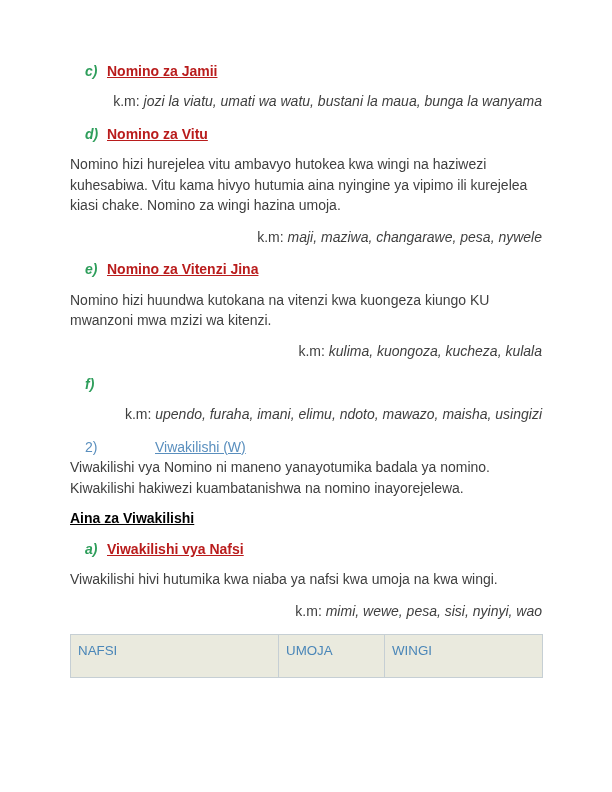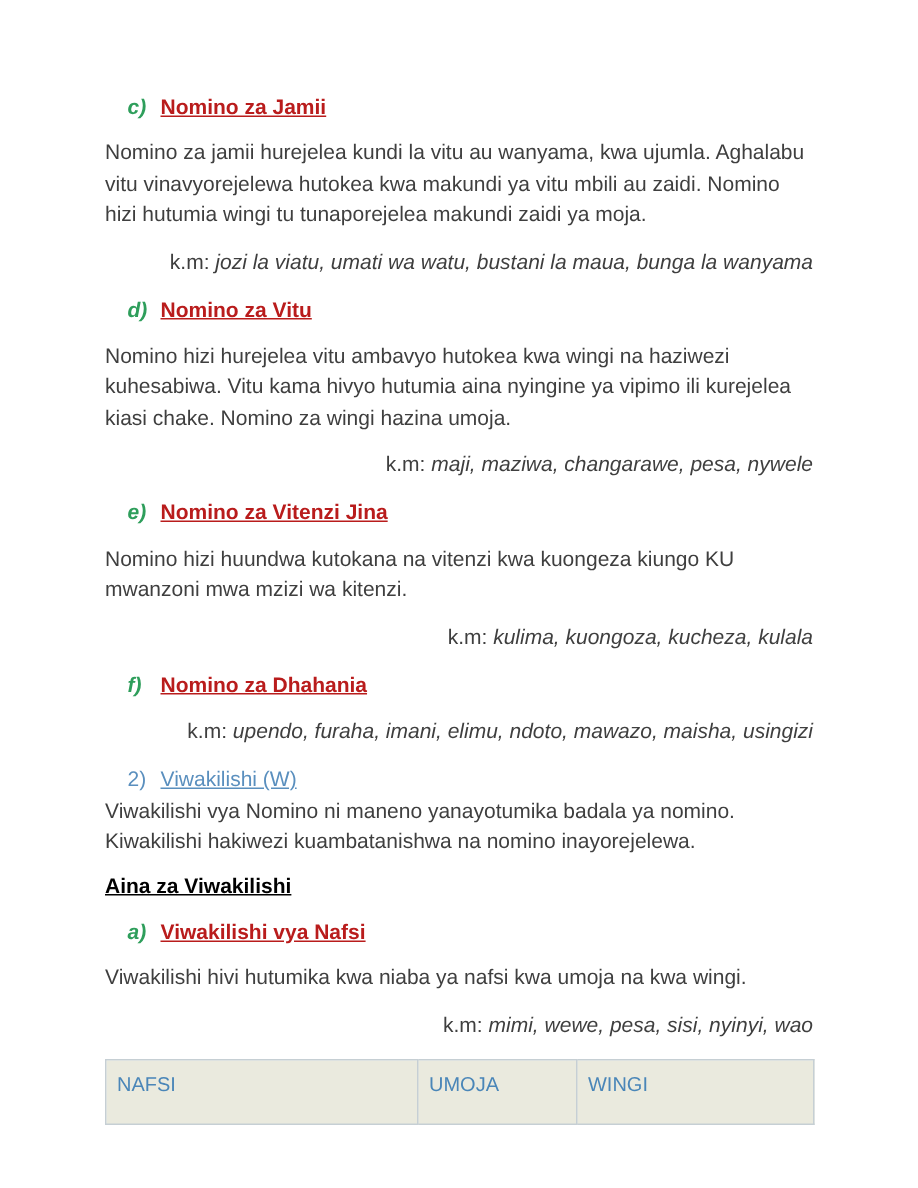--- a/index.html
+++ b/index.html
@@ -55,20 +55,21 @@
     line-height: 1.32;
   }
   .numbered-heading .marker {
     color: #5a8fbe;
     width: 22px;
     flex: 0 0 22px;
   }
   .numbered-heading .htext {
     color: #5a8fbe;
     text-decoration: underline;
+    margin-left: 48px;
   }
 
   
   .blue-heading {
     margin: 0 0 12px 0;
     font-size: 10.5pt;
     font-weight: bold;
     color: #000000;
     text-decoration: underline;
     line-height: 1.32;
@@ -125,21 +126,20 @@
 </style>
 </head>
 <body>
 
 <div class="page">
 
   <div class="lettered-heading">
     <span class="marker">c)</span>
     <span class="htext">Nomino za Jamii</span>
   </div>
-  <p class="body">Nomino za jamii hurejelea kundi la vitu au wanyama, kwa ujumla. Aghalabu vitu vinavyorejelewa hutokea kwa makundi ya vitu mbili au zaidi. Nomino hizi hutumia wingi tu tunaporejelea makundi zaidi ya moja.</p>
   <p class="example">
     <span>k.m:</span>
     <span class="ex">jozi la viatu, umati wa watu, bustani la maua, bunga la wanyama</span>
   </p>
 
   <div class="lettered-heading">
     <span class="marker">d)</span>
     <span class="htext">Nomino za Vitu</span>
   </div>
   <p class="body">Nomino hizi hurejelea vitu ambavyo hutokea kwa wingi na haziwezi kuhesabiwa. Vitu kama hivyo hutumia aina nyingine ya vipimo ili kurejelea kiasi chake. Nomino za wingi hazina umoja.</p>
@@ -153,21 +153,20 @@
     <span class="htext">Nomino za Vitenzi Jina</span>
   </div>
   <p class="body">Nomino hizi huundwa kutokana na vitenzi kwa kuongeza kiungo KU mwanzoni mwa mzizi wa kitenzi.</p>
   <p class="example">
     <span>k.m:</span>
     <span class="ex">kulima, kuongoza, kucheza, kulala</span>
   </p>
 
   <div class="lettered-heading">
     <span class="marker">f)</span>
-    <span class="htext">Nomino za Dhahania</span>
   </div>
   <p class="example">
     <span>k.m:</span>
     <span class="ex">upendo, furaha, imani, elimu, ndoto, mawazo, maisha, usingizi</span>
   </p>
 
   <div class="numbered-heading">
     <span class="marker">2)</span>
     <span class="htext">Viwakilishi (W)</span>
   </div>

